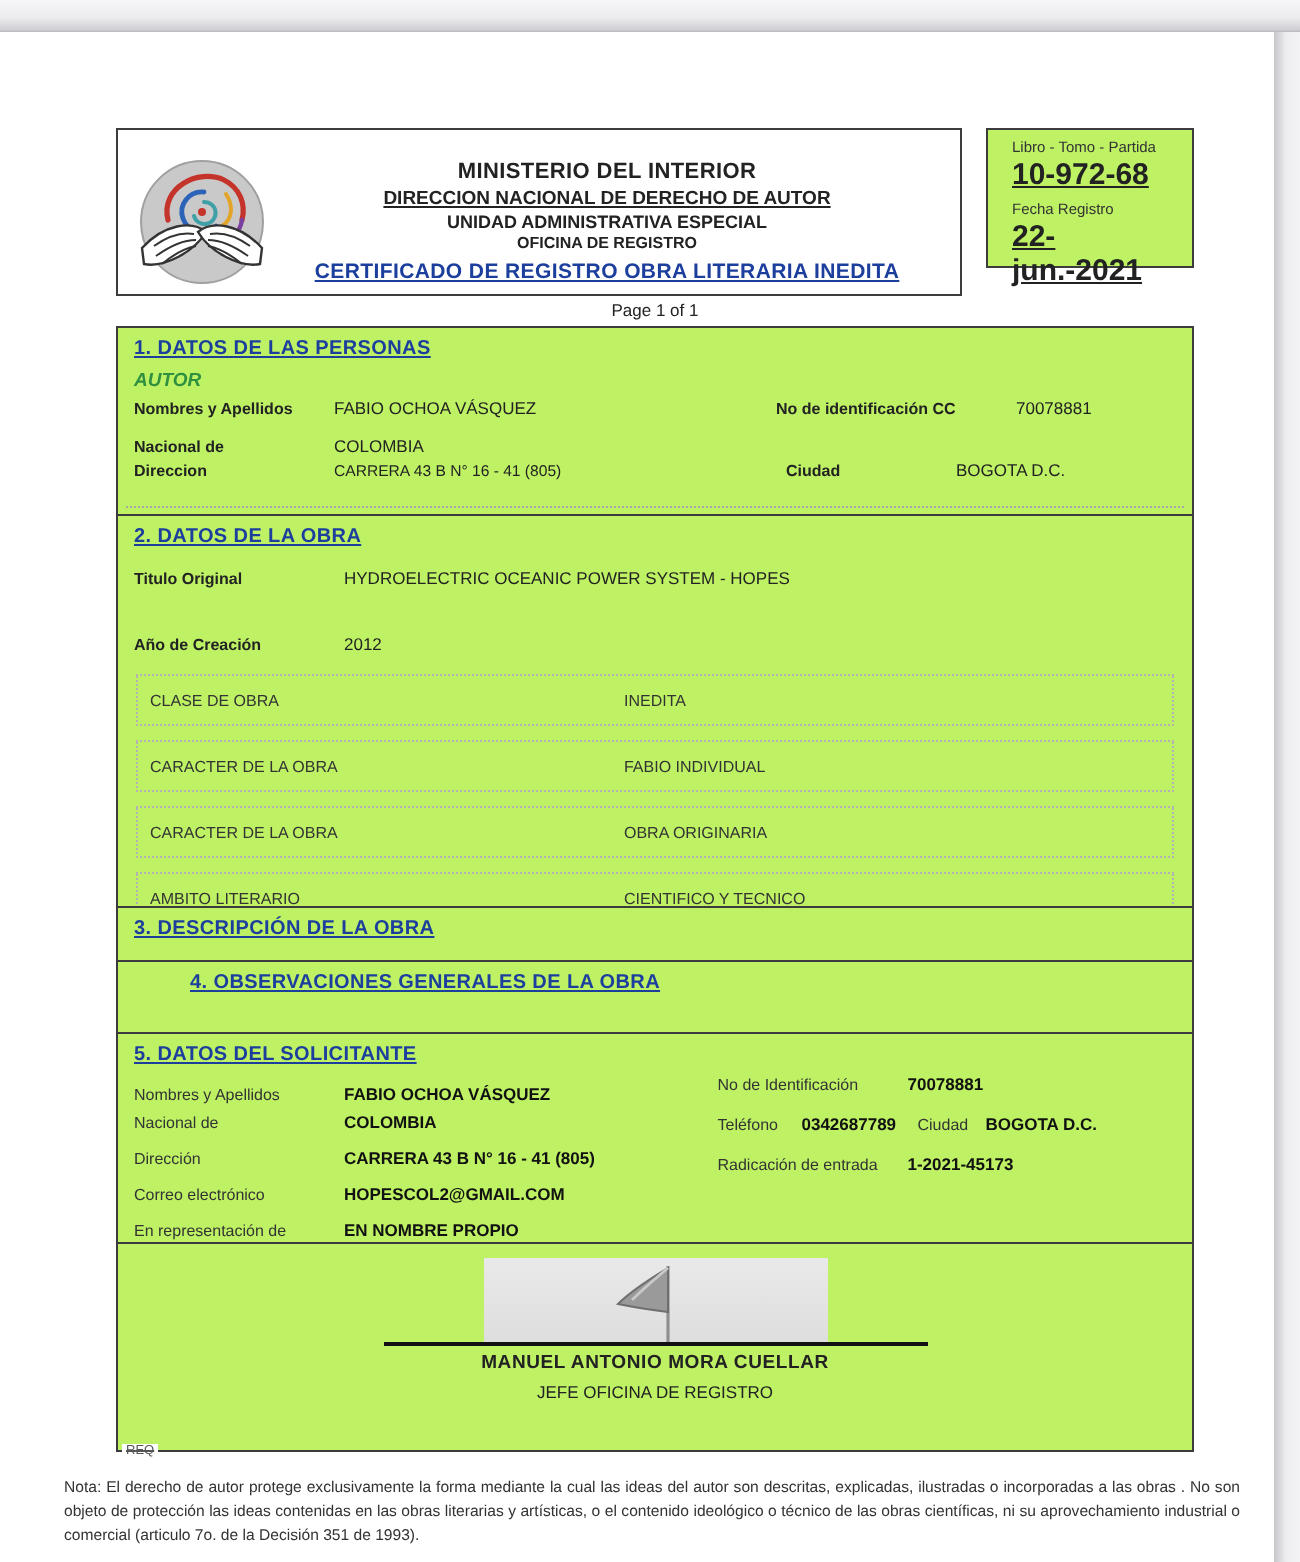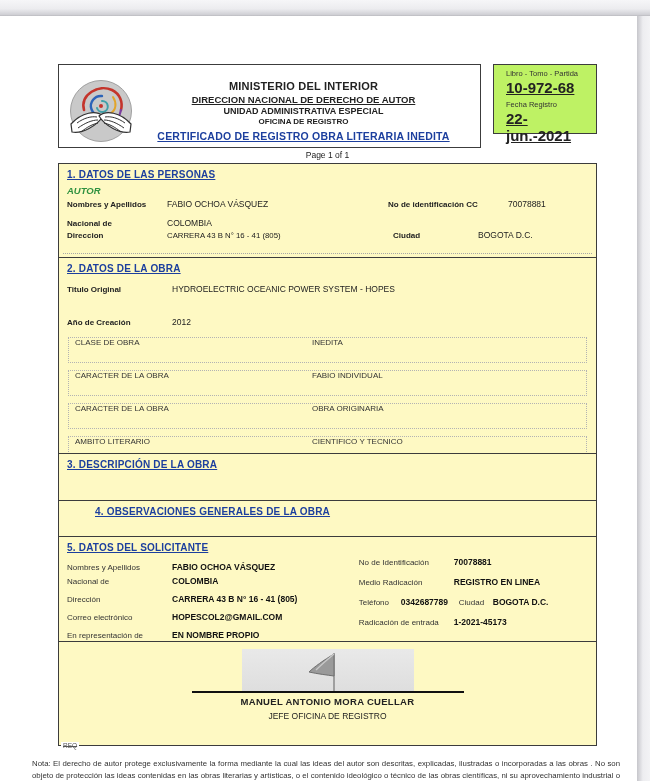--- a/index.html
+++ b/index.html
@@ -35,21 +35,21 @@
   .hdr-cert{ font-size:10.5px; font-weight:bold; color:#1c3f9e; text-decoration:underline; margin-top:3px; letter-spacing:.2px;}
   .info-box{
     border:1px solid #3c3c3c; width:104px; margin-left:12px; height:70px;
     padding:4px 12px; align-self:flex-start; background:#bef264;
   }
   .info-label{ font-size:7.5px; color:#333; }
   .info-value{ font-size:15px; font-weight:bold; margin:1px 0 4px;text-decoration:underline; }
   .page-ind{ text-align:center; font-size:8.5px; padding:2px 2px 1px; height:15px; }
 
   
-  .sec{ border:1px solid #3c3c3c; border-top-width:1px; padding:5px 8px; position:relative; background:#fef9c3; }
+  .sec{ border:1px solid #3c3c3c; border-top-width:1px; padding:5px 8px; position:relative; background:#bef264; }
   .sec + .sec{ margin-top:-1px; }
   .sec-title{ font-size:10px; font-weight:bold; color:#1c3f9e; text-decoration:underline; letter-spacing:.2px; }
 
   
   .sec1{ height:95px; }
   .autor{ font-size:9.5px; font-weight:bold; font-style:italic; color:#2f9140; margin:5px 0 3px; }
   .f-row{ display:flex; align-items:baseline; margin-top:3px; }
   .lbl-b{ font-size:8px; font-weight:bold; color:#222; }
   .lbl-r{ font-size:8px; color:#333; }
   .val-r{ font-size:8.5px; color:#222; }
@@ -58,26 +58,26 @@
   .w120{ width:120px; flex:none; } .w95{ width:95px; flex:none; }
   .dotted-bottom{
     position:absolute; left:4px; right:4px; bottom:3px;
     border-bottom:1px dotted #a8a8a8;
   }
 
   
   .sec2{ height:197px; }
   .attr-row{
     border:1px dotted #b3b3b3; height:26px; margin:7px 1px 0;
-    display:flex; align-items:flex-start; font-size:8px; color:#333;
+    display:flex; align-items:center; font-size:8px; color:#333;
   }
   .attr-label{ padding-left:6px; width:47%; }
   .attr-value{ }
 
-  .sec3{ height:48px; }
+  .sec3{ height:28px; }
   .sec4{ height:37px;padding-left:36px; }
 
   
   .sec5{ height:106px; }
   .cols{ display:flex; margin-top:4px; }
   .col-l{ width:56%; } .col-r{ width:44%; }
   .col-l .f-row{ margin-top:4.5px; }
   .col-r .f-row{ margin-top:7px; }
 
   
@@ -226,24 +226,20 @@
             <span class="lbl-r w105">En representación de</span>
             <span class="val-b">EN NOMBRE PROPIO</span>
           </div>
         </div>
         <div class="col-r">
           <div class="f-row" style="margin-top:0">
             <span class="lbl-r w95">No de Identificación</span>
             <span class="val-b">70078881</span>
           </div>
           <div class="f-row" style="margin-top:10px">
-            <span class="lbl-r w95">Medio Radicación</span>
-            <span class="val-b">REGISTRO EN LINEA</span>
-          </div>
-          <div class="f-row" style="margin-top:10px">
             <span class="lbl-r" style="width:42px">Teléfono</span>
             <span class="val-b" style="width:58px">0342687789</span>
             <span class="lbl-r" style="width:34px">Ciudad</span>
             <span class="val-b">BOGOTA D.C.</span>
           </div>
           <div class="f-row" style="margin-top:10px">
             <span class="lbl-r w95">Radicación de entrada</span>
             <span class="val-b">1-2021-45173</span>
           </div>
         </div>

